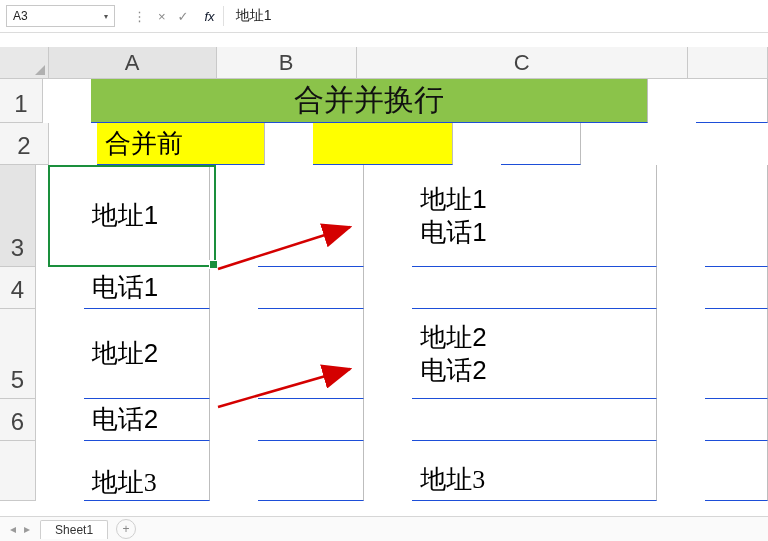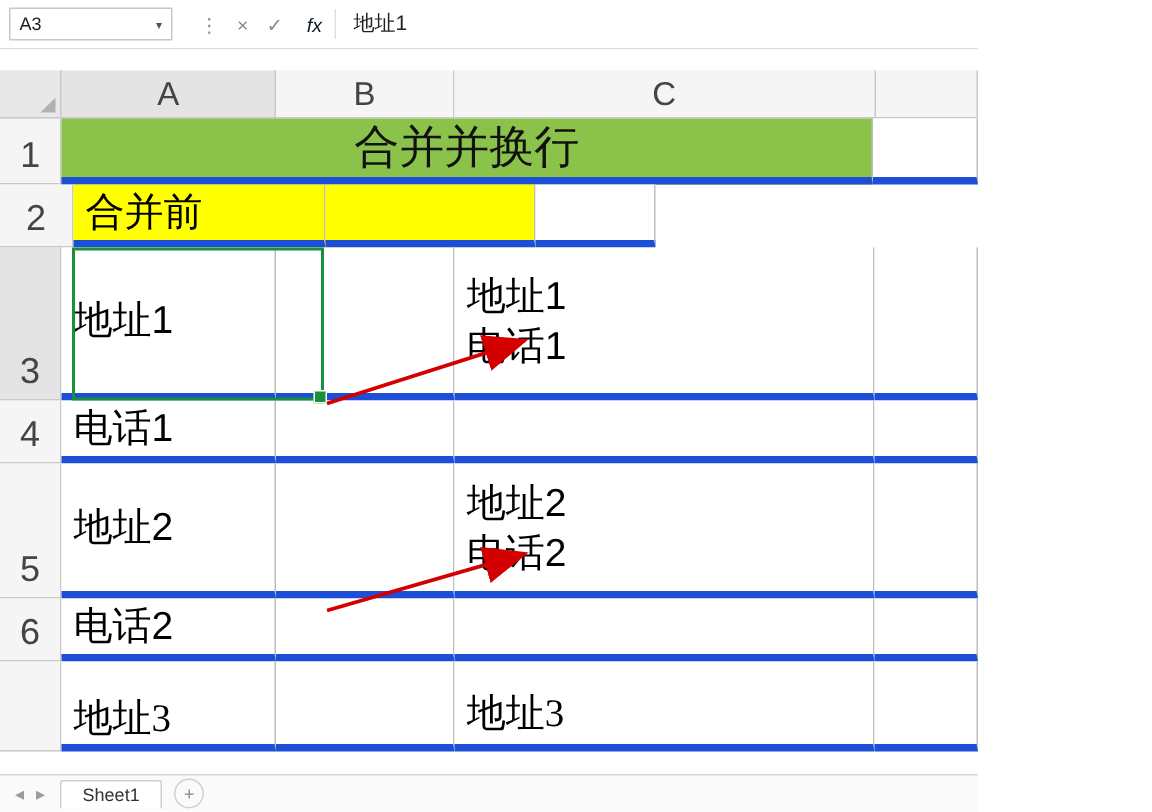--- a/index.html
+++ b/index.html
@@ -1,16 +1,16 @@
 <!DOCTYPE html>
 <html><head>
 <meta charset="utf-8">
 <style>
   html,body{margin:0;padding:0;font-family:"Microsoft YaHei",Arial,sans-serif;background:#fff;color:#000;overflow:hidden;}
-  .wrap{width:652px;height:541px;position:relative;background:#fff;}
+  .wrap{width:768px;height:541px;position:relative;background:#fff;}
   
   .fbar{height:28px;display:flex;align-items:center;padding:2px 6px;font-size:13px;color:#333;}
   .namebox{width:95px;height:20px;border:1px solid #c8c8c8;background:#fff;display:flex;align-items:center;padding:0 6px;font-size:12px;color:#222;}
   .namebox .dd{margin-left:auto;font-size:8px;color:#555;}
   .sep{width:10px;}
   .fbicons{display:flex;align-items:center;gap:12px;padding:0 8px;color:#8a8a8a;font-size:13px;}
   .fbicons span{display:inline-block;}
   .fxlabel{font-style:italic;font-size:13px;color:#0f172a;padding:0 8px;}
   .fcontent{flex:1;height:20px;border-left:1px solid #e0e0e0;display:flex;align-items:center;padding-left:12px;font-size:14px;color:#222;}
   .hsep{height:1px;background:#dcdcdc;}
@@ -18,21 +18,21 @@
   
   .grid{position:relative;}
   .hdrrow{display:flex;height:32px;background:#f0f0f0;}
   .corner{background:#e8e8e8;border-right:1px solid #c9c9c9;border-bottom:1px solid #c9c9c9;position:relative;}
   .corner::after{content:"";position:absolute;right:3px;bottom:3px;width:0;height:0;border-left:10px solid transparent;border-bottom:10px solid #b0b0b0;}
   .colhdr{background:#f5f5f5;border-right:1px solid #c9c9c9;border-bottom:1px solid #c9c9c9;display:flex;align-items:center;justify-content:center;font-size:22px;color:#444;}
   .colhdr.active{background:#e4e4e4;}
   .row{display:flex;}
   .rowhdr{background:#f5f5f5;border-right:1px solid #c9c9c9;border-bottom:1px solid #c9c9c9;display:flex;align-items:flex-end;justify-content:center;font-size:24px;color:#444;padding-bottom:4px;}
   .rowhdr.active{background:#e4e4e4;}
-  .cell{border-right:1px solid #bdbdbd;border-bottom:5px solid #1d4ed8;display:flex;align-items:center;padding:0 8px;font-size:26px;color:#000;background:#fff;box-sizing:border-box;}
+  .cell{border-right:1px solid #bdbdbd;border-bottom:1px solid #1d4ed8;display:flex;align-items:center;padding:0 8px;font-size:26px;color:#000;background:#fff;box-sizing:border-box;margin-left:48px;}
   .cell.multiline{align-items:flex-start;flex-direction:column;justify-content:center;line-height:1.25;}
   .title-cell{background:#8bc34a;font-size:30px;color:#111;justify-content:center;border-right:1px solid #bdbdbd;}
   .yellow{background:#ffff00;}
   
   .sel{position:absolute;border:2px solid #1a8f3c;pointer-events:none;box-sizing:border-box;}
   .sel .handle{position:absolute;right:-4px;bottom:-4px;width:7px;height:7px;background:#1a8f3c;border:1px solid #fff;}
   
   svg.arrows{position:absolute;left:0;top:0;pointer-events:none;}
   
   .tabs{position:absolute;left:0;right:0;bottom:0;height:24px;background:#fafafa;border-top:1px solid #d6d6d6;display:flex;align-items:center;font-size:12px;color:#555;}

